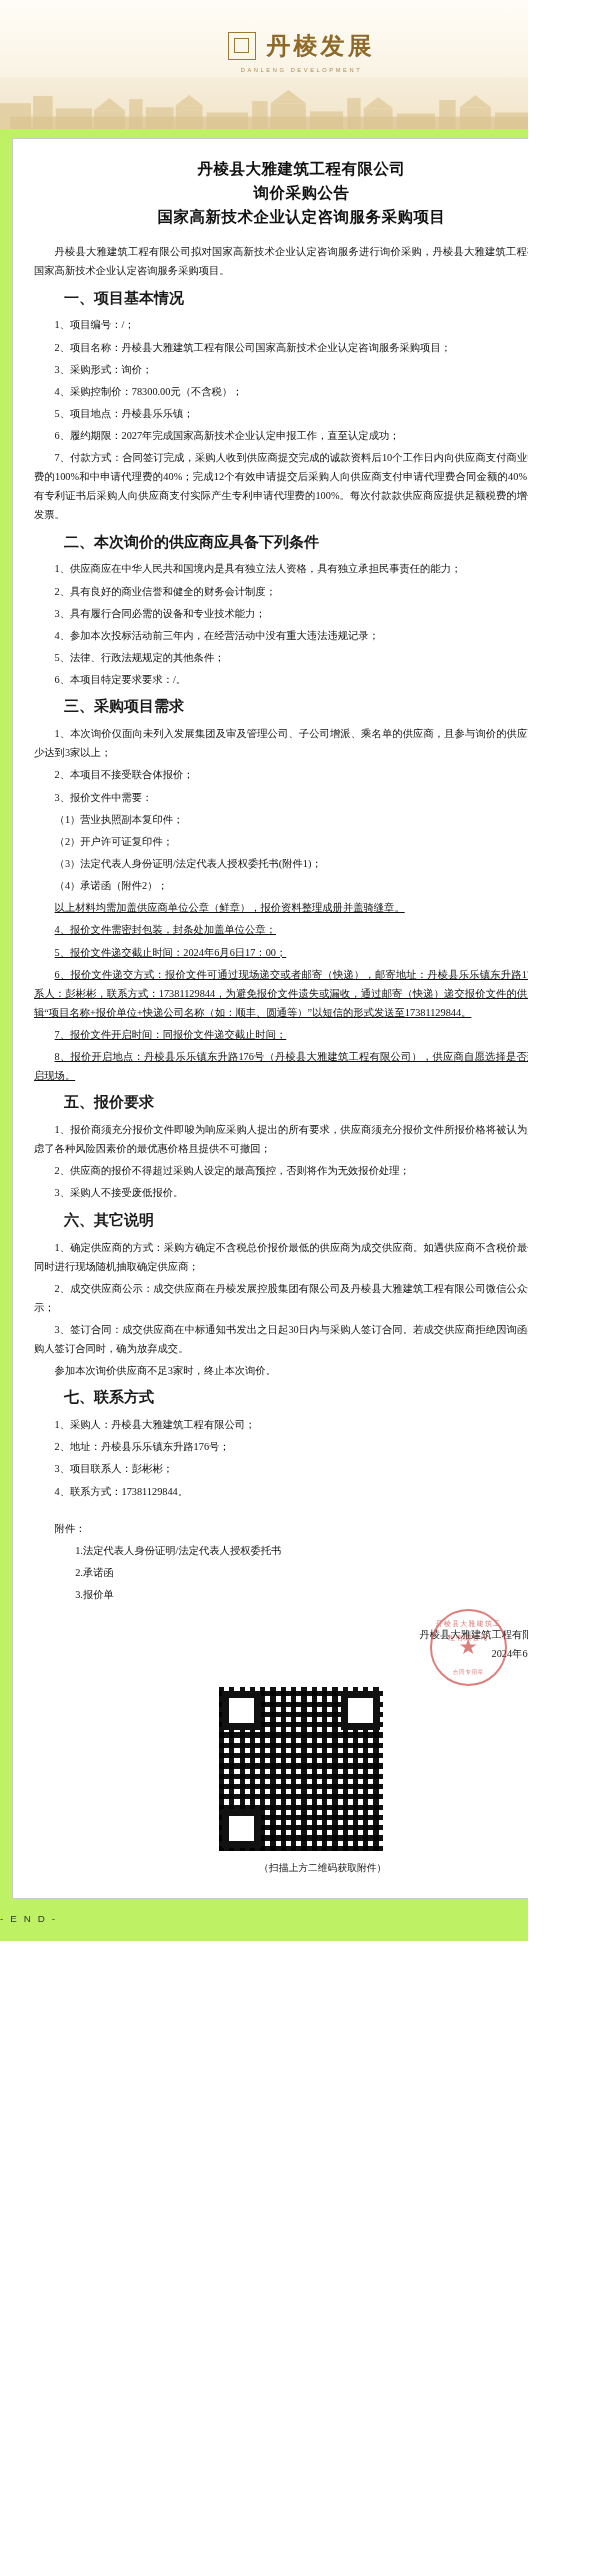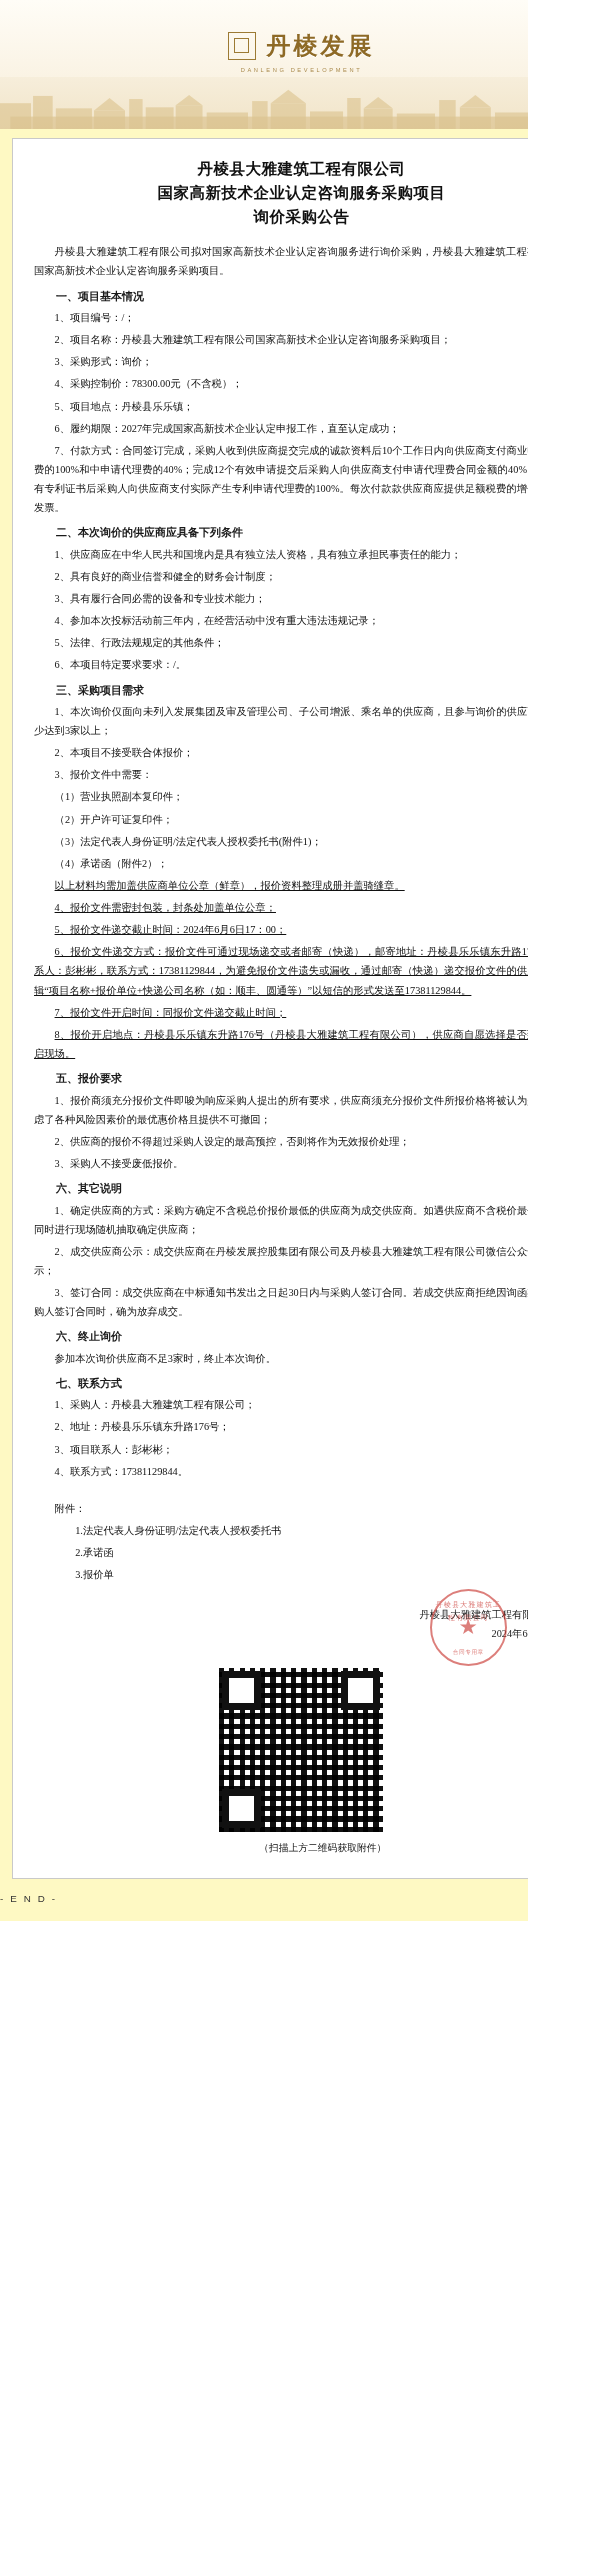--- a/index.html
+++ b/index.html
@@ -8,21 +8,21 @@
     background: #ffffff;
   }
   body {
     width: 603px;
     font-family: "Liberation Serif", "DejaVu Serif", serif;
     color: #1a1a1a;
   }
   .page {
     width: 528px;
     position: relative;
-    background: #fef9c3;
+    background: #bef264;
     overflow: hidden;
   }
 
   
   .banner {
     position: relative;
     width: 603px;
     height: 129px;
     background: linear-gradient(180deg, #fdfaf2 0%, #f7efdd 55%, #f1e4c8 100%);
     overflow: hidden;
@@ -107,25 +107,26 @@
     line-height: 1.85;
     margin: 0 0 3.1px 0;
     text-align: justify;
     text-indent: 2em;
     color: #111;
   }
   p.flat {
     text-indent: 0;
   }
   p.sec {
-    font-size: 11px;
+    font-size: 15px;
     line-height: 1.85;
     margin: 5.2px 0 2.1px 0;
     text-indent: 2em;
     font-weight: bold;
+    font-family: Liberation Mono, monospace;
   }
   p.u {
     text-decoration: underline;
   }
   .indent3 { text-indent: 3em; }
 
   .attach {
     margin-top: 18px;
     font-size: 10.3px;
     line-height: 1.9;
@@ -265,22 +266,22 @@
       <span class="logo-mark"></span>
       <span class="banner-title">丹棱发展</span>
       <div class="banner-sub">DANLENG DEVELOPMENT</div>
     </div>
   </div>
 
   <div class="doc">
 
     <div class="doc-title">
       <div>丹棱县大雅建筑工程有限公司</div>
+      <div>询价采购公告</div>
       <div>国家高新技术企业认定咨询服务采购项目</div>
-      <div>询价采购公告</div>
     </div>
 
     <p class="para">丹棱县大雅建筑工程有限公司拟对国家高新技术企业认定咨询服务进行询价采购，丹棱县大雅建筑工程有限公司国家高新技术企业认定咨询服务采购项目。</p>
 
     <p class="sec">一、项目基本情况</p>
     <p class="para">1、项目编号：/；</p>
     <p class="para">2、项目名称：丹棱县大雅建筑工程有限公司国家高新技术企业认定咨询服务采购项目；</p>
     <p class="para">3、采购形式：询价；</p>
     <p class="para">4、采购控制价：78300.00元（不含税）；</p>
     <p class="para">5、项目地点：丹棱县乐乐镇；</p>
@@ -314,21 +315,20 @@
     <p class="sec">五、报价要求</p>
     <p class="para">1、报价商须充分报价文件即唆为响应采购人提出的所有要求，供应商须充分报价文件所报价格将被认为是综合考虑了各种风险因素价的最优惠价格且提供不可撤回；</p>
     <p class="para">2、供应商的报价不得超过采购人设定的最高预控，否则将作为无效报价处理；</p>
     <p class="para">3、采购人不接受废低报价。</p>
 
     <p class="sec">六、其它说明</p>
     <p class="para">1、确定供应商的方式：采购方确定不含税总价报价最低的供应商为成交供应商。如遇供应商不含税价最低报价相同时进行现场随机抽取确定供应商；</p>
     <p class="para">2、成交供应商公示：成交供应商在丹棱发展控股集团有限公司及丹棱县大雅建筑工程有限公司微信公众号进行公示；</p>
     <p class="para">3、签订合同：成交供应商在中标通知书发出之日起30日内与采购人签订合同。若成交供应商拒绝因询函期未与采购人签订合同时，确为放弃成交。</p>
 
-    <p class="sec">六、终止询价</p>
     <p class="para">参加本次询价供应商不足3家时，终止本次询价。</p>
 
     <p class="sec">七、联系方式</p>
     <p class="para">1、采购人：丹棱县大雅建筑工程有限公司；</p>
     <p class="para">2、地址：丹棱县乐乐镇东升路176号；</p>
     <p class="para">3、项目联系人：彭彬彬；</p>
     <p class="para">4、联系方式：17381129844。</p>
 
     <div class="attach">
       <p class="para flat aline">附件：</p>

